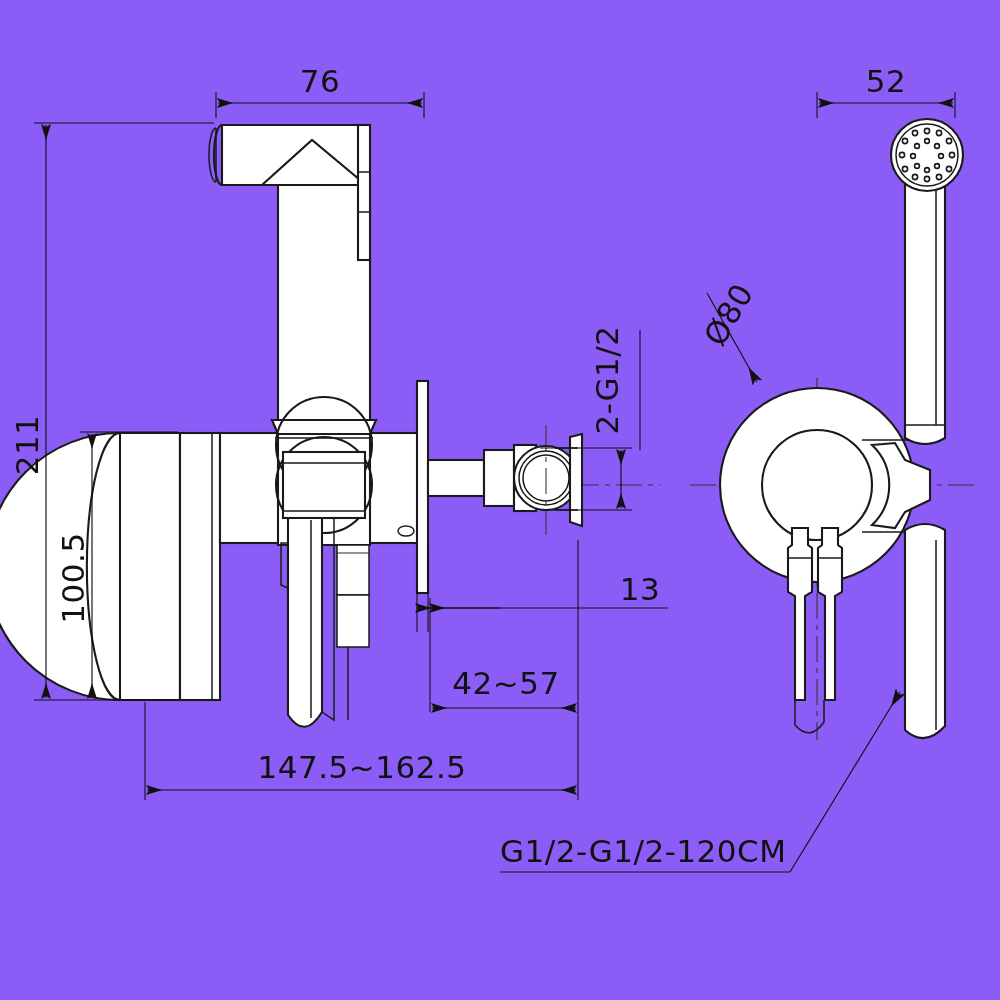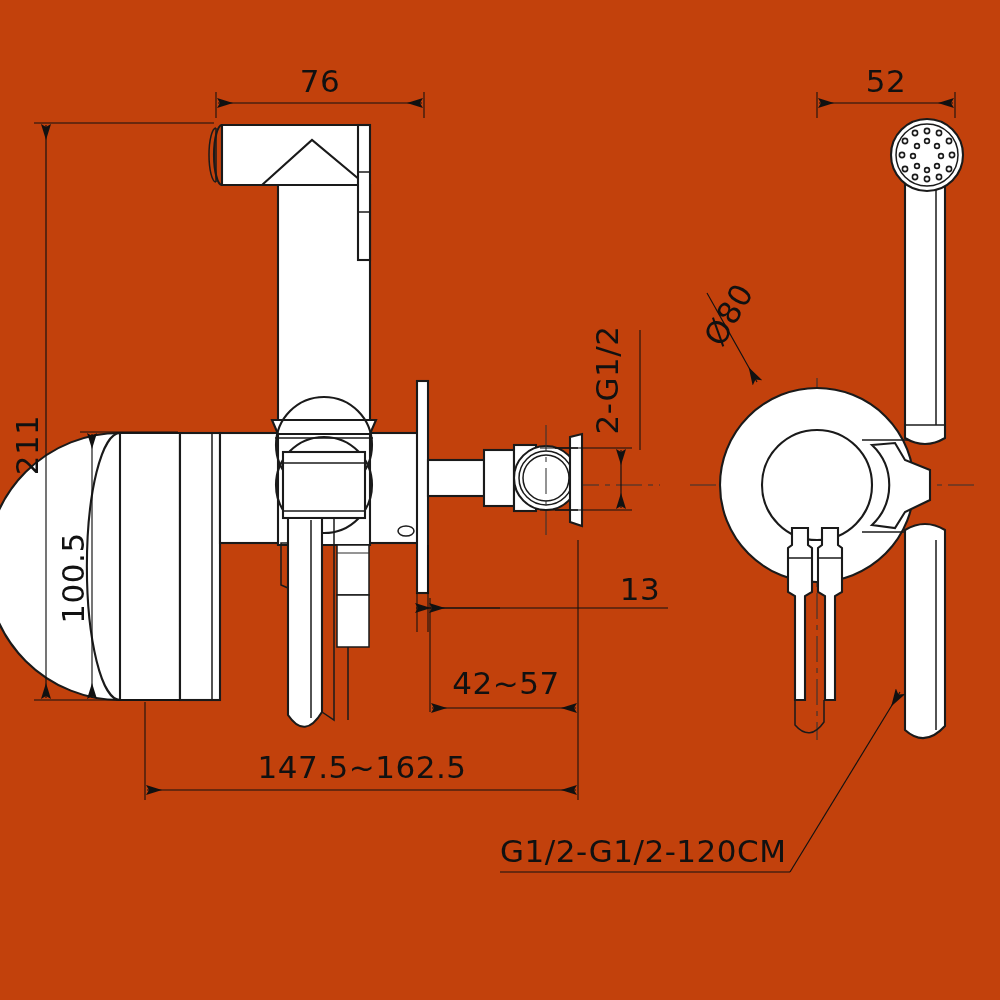--- a/index.html
+++ b/index.html
@@ -10,21 +10,21 @@
   body {
     width: 1000px;
     height: 1000px;
     font-family: "DejaVu Sans", sans-serif;
     overflow: hidden;
   }
   #drawing-root {
     position: relative;
     width: 1000px;
     height: 1000px;
-    background: #c2410c;
+    background: #8b5cf6;
   }
   svg#tech-drawing {
     display: block;
     width: 1000px;
     height: 1000px;
   }
   .outline {
     fill: none;
     stroke: #1a1a1a;
     stroke-width: 2.1;

